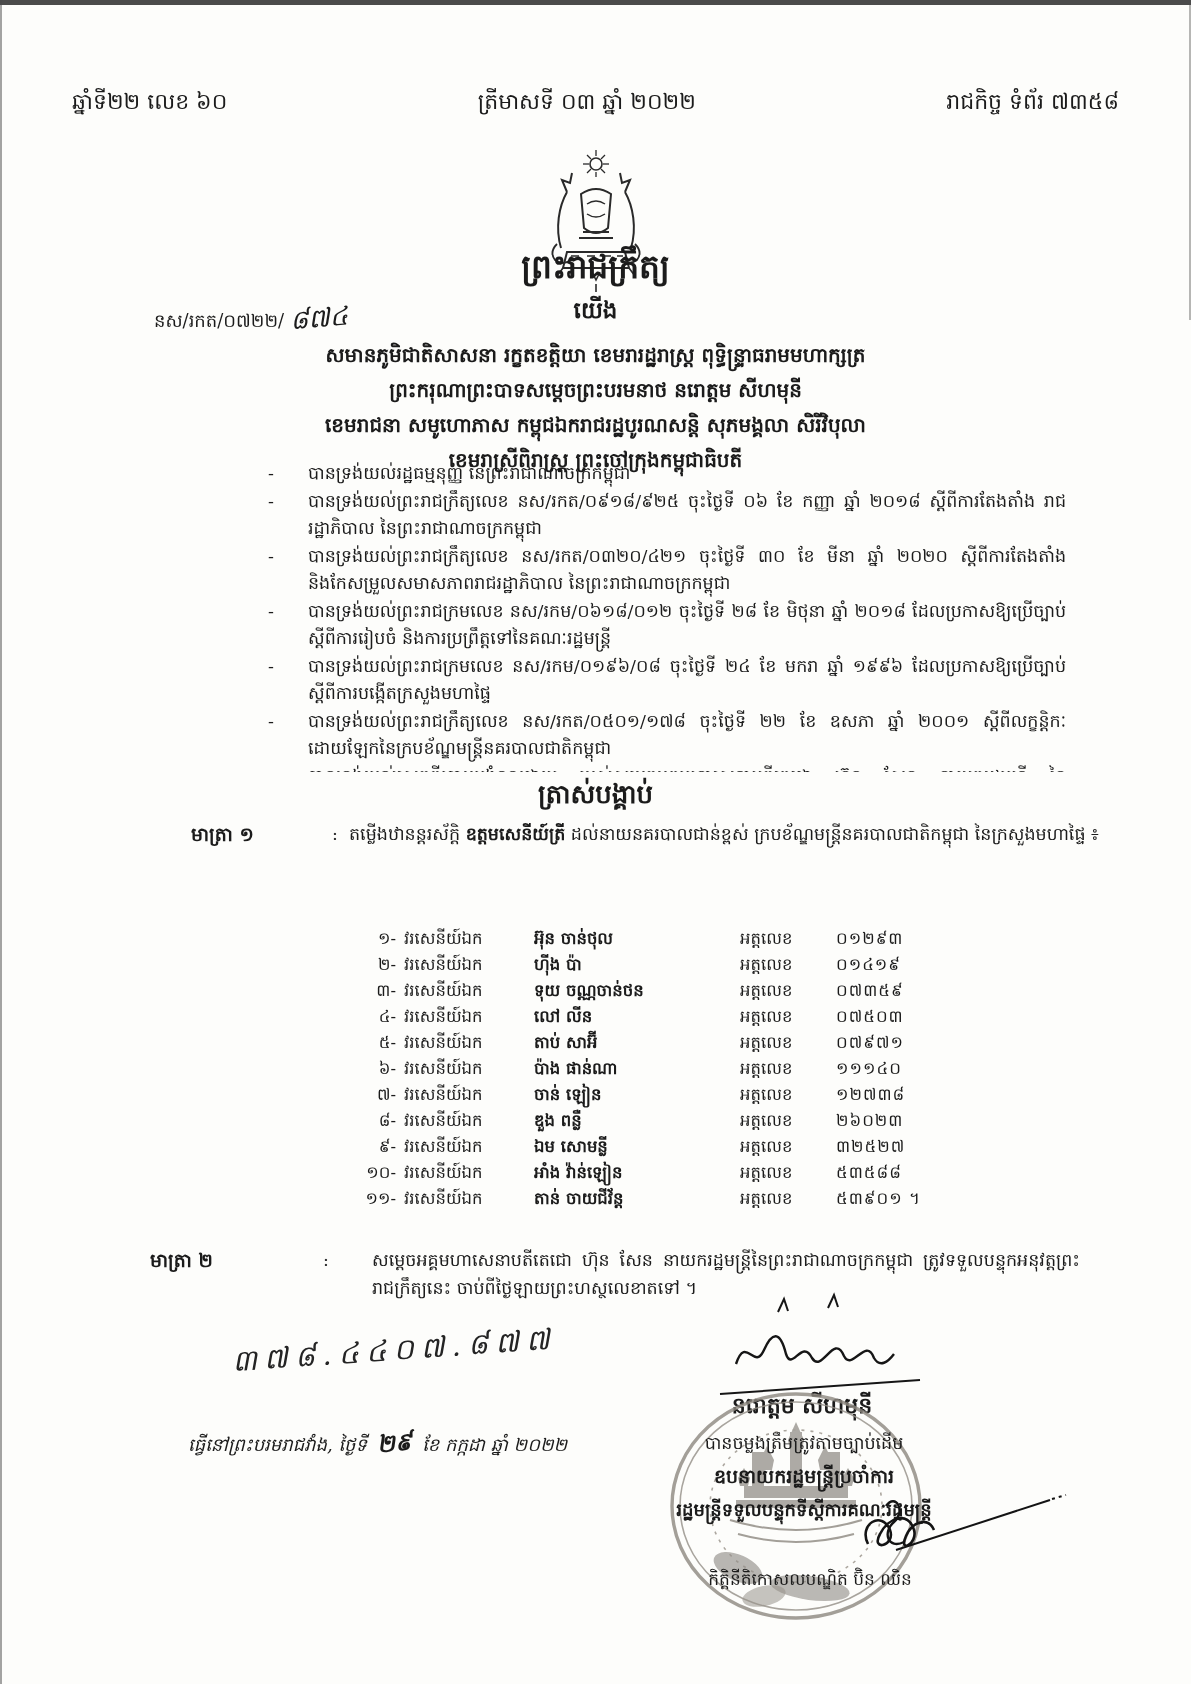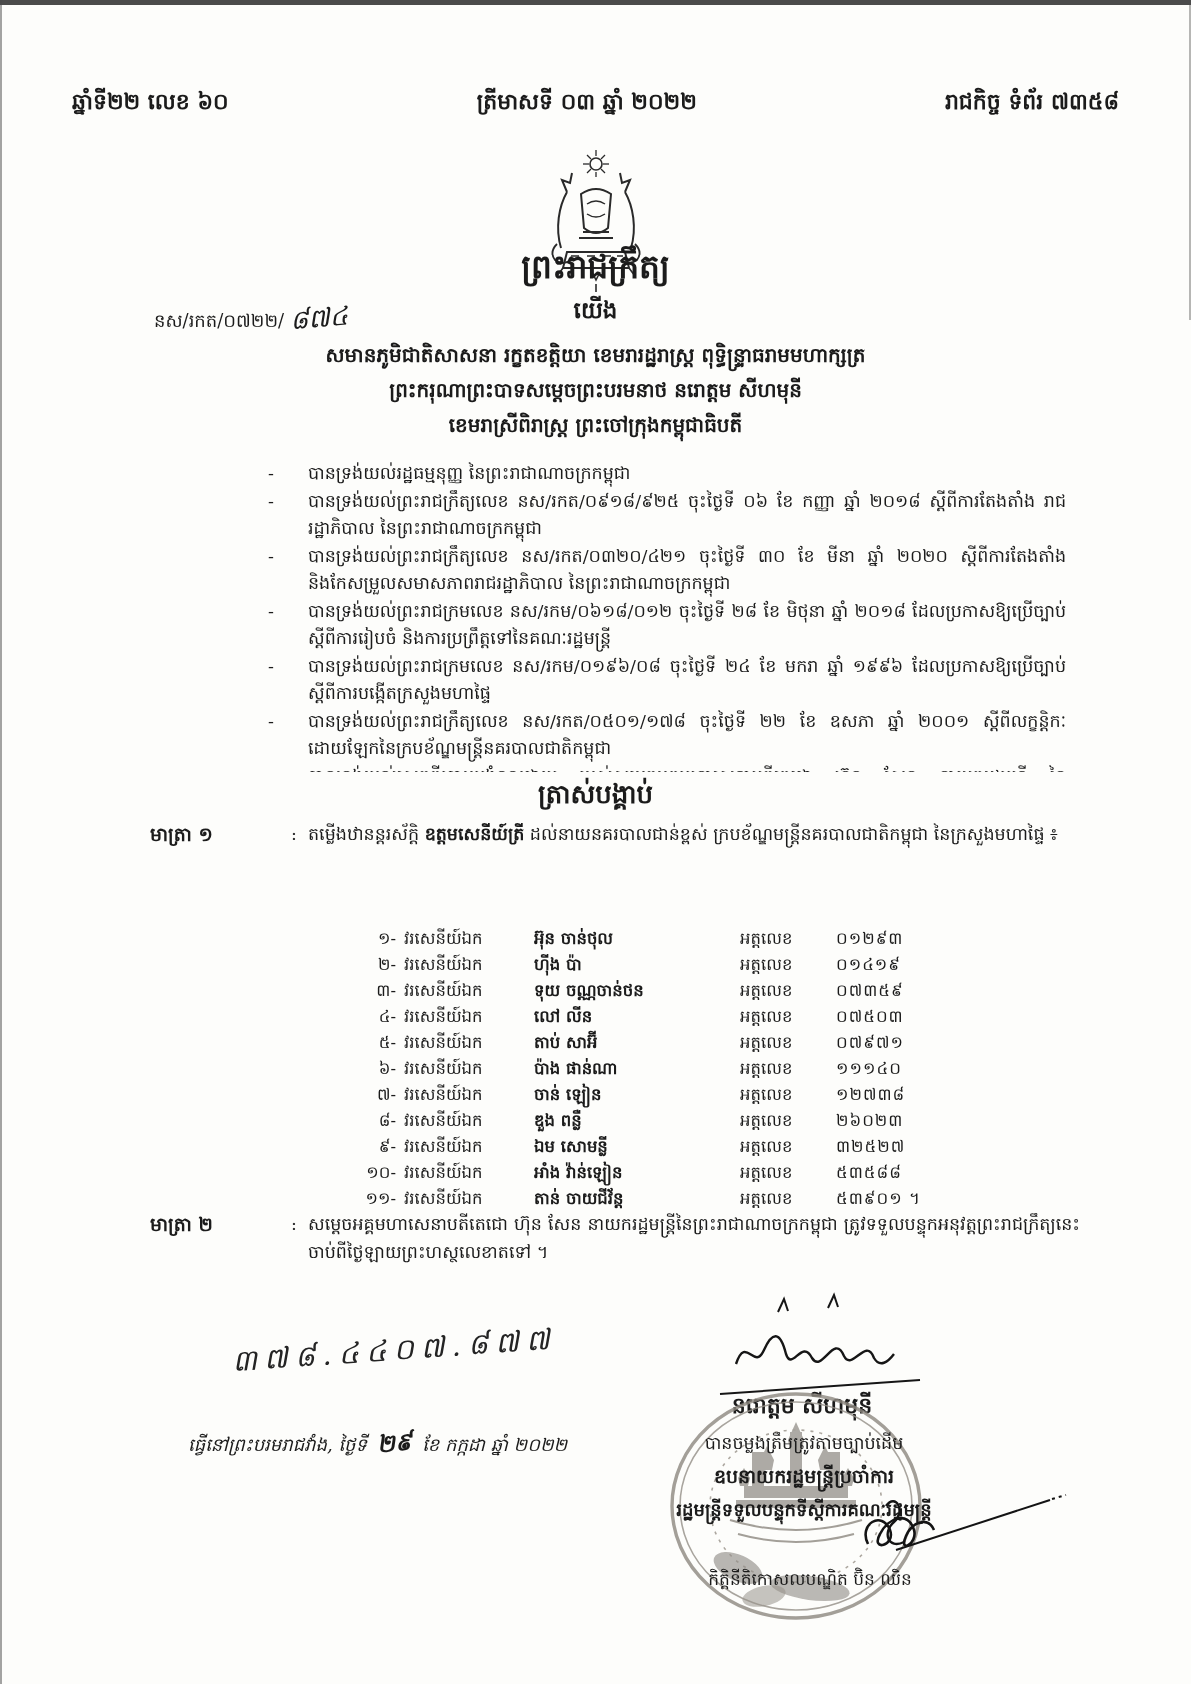--- a/index.html
+++ b/index.html
@@ -3,21 +3,21 @@
 <meta charset="utf-8">
 <style>
   html,body{margin:0;padding:0;background:#e8e8e6;}
   .page{position:relative;width:1191px;height:1684px;margin:0 auto;background:#fdfdfb;
         font-family:"DejaVu Serif","Liberation Serif",serif;color:#1b1b1b;overflow:hidden;}
   .scan-edge-top{position:absolute;top:0;left:0;width:100%;height:5px;background:#2c2c2c;opacity:.85;}
   .scan-edge-left{position:absolute;top:0;left:0;width:2px;height:100%;background:#4a4a4a;opacity:.5;}
   .scan-edge-right{position:absolute;top:0;right:0;width:2px;height:320px;background:#4a4a4a;opacity:.4;}
 
   .masthead{position:absolute;top:88px;left:72px;right:72px;display:flex;justify-content:space-between;
-            font-family:"DejaVu Sans","Liberation Sans",sans-serif;font-weight:bold;font-size:22px;white-space:nowrap;}
+            font-family:"DejaVu Sans","Liberation Sans",sans-serif;font-weight:normal;font-size:22px;white-space:nowrap;}
   .emblem{position:absolute;top:148px;left:50%;transform:translateX(-50%);}
   .doc-title{position:absolute;top:246px;width:100%;text-align:center;font-family:"DejaVu Sans",sans-serif;
              font-weight:bold;font-size:33px;white-space:nowrap;}
   .doc-we{position:absolute;top:296px;width:100%;text-align:center;font-family:"DejaVu Sans",sans-serif;
           font-weight:bold;font-size:23px;}
   .ref-line{position:absolute;top:302px;left:154px;font-size:18px;white-space:nowrap;}
   .ref-hand{font-style:italic;font-size:26px;display:inline-block;transform:rotate(-5deg);margin-left:6px;}
 
   .royal-titles{position:absolute;top:338px;width:100%;text-align:center;font-family:"DejaVu Sans",sans-serif;
                 font-weight:bold;font-size:20px;line-height:35px;}
@@ -28,22 +28,22 @@
   .recital{position:relative;padding-left:42px;margin:0 0 1px 0;}
   .recital .dash{position:absolute;left:2px;top:0;}
 
   .order-heading{position:absolute;top:778px;width:100%;text-align:center;font-family:"DejaVu Sans",sans-serif;
                  font-weight:bold;font-size:26px;}
   .article{position:absolute;left:150px;width:930px;display:grid;grid-template-columns:130px 28px 1fr;
            font-size:17.5px;line-height:28px;}
   .article .label{font-family:"DejaVu Sans",sans-serif;font-weight:bold;font-size:19px;white-space:nowrap;}
   .article .colon{text-align:center;}
   .article .text{text-align:justify;overflow:hidden;}
-  #article1{top:820px;}
-  #article2{top:1210px;}
+  #article1{top:820px;margin-left:41px;}
+  #article2{top:1246px;gap:32px;}
 
   .officers{position:absolute;top:928px;left:358px;width:620px;font-size:16.5px;}
   .officer-row{display:grid;grid-template-columns:46px 130px 206px 96px 130px;height:26px;
                align-items:baseline;white-space:nowrap;}
   .officer-row .no{text-align:right;padding-right:8px;}
   .officer-row .name{font-family:"DejaVu Sans",sans-serif;font-weight:bold;}
   .officer-row .idn{letter-spacing:1px;}
 
   .sig-zone{position:absolute;top:0;left:0;width:100%;height:100%;pointer-events:none;}
   .hand-number{position:absolute;top:1332px;left:232px;font-style:italic;font-size:29px;letter-spacing:7px;
@@ -115,20 +115,21 @@
   <div class="doc-title">ព្រះរាជក្រឹត្យ</div>
   <div class="doc-we">យើង</div>
 
   <div class="ref-line">
     <span>នស/រកត/០៧២២/</span><span class="ref-hand">៨៧៤</span>
   </div>
 
   <div class="royal-titles">
     <div>សមានភូមិជាតិសាសនា រក្ខតខត្តិយា ខេមរារដ្ឋរាស្ត្រ ពុទ្ធិន្ទ្រាធរាមមហាក្សត្រ</div>
     <div>ព្រះករុណាព្រះបាទសម្តេចព្រះបរមនាថ នរោត្តម សីហមុនី</div>
+    <div>ខេមរាជនា សមូហោភាស កម្ពុជឯករាជរដ្ឋបូរណសន្តិ សុភមង្គលា សិរីវិបុលា</div>
     <div>ខេមរាស្រីពិរាស្ត្រ ព្រះចៅក្រុងកម្ពុជាធិបតី</div>
   </div>
 
   <div class="recitals">
     <div class="recital"><span class="dash">-</span><span>បានទ្រង់យល់រដ្ឋធម្មនុញ្ញ នៃព្រះរាជាណាចក្រកម្ពុជា</span></div>
     <div class="recital"><span class="dash">-</span><span>បានទ្រង់យល់ព្រះរាជក្រឹត្យលេខ នស/រកត/០៩១៨/៩២៥ ចុះថ្ងៃទី ០៦ ខែ កញ្ញា ឆ្នាំ ២០១៨ ស្តីពីការតែងតាំង រាជរដ្ឋាភិបាល នៃព្រះរាជាណាចក្រកម្ពុជា</span></div>
     <div class="recital"><span class="dash">-</span><span>បានទ្រង់យល់ព្រះរាជក្រឹត្យលេខ នស/រកត/០៣២០/៤២១ ចុះថ្ងៃទី ៣០ ខែ មីនា ឆ្នាំ ២០២០ ស្តីពីការតែងតាំង និងកែសម្រួលសមាសភាពរាជរដ្ឋាភិបាល នៃព្រះរាជាណាចក្រកម្ពុជា</span></div>
     <div class="recital"><span class="dash">-</span><span>បានទ្រង់យល់ព្រះរាជក្រមលេខ នស/រកម/០៦១៨/០១២ ចុះថ្ងៃទី ២៨ ខែ មិថុនា ឆ្នាំ ២០១៨ ដែលប្រកាសឱ្យប្រើច្បាប់ស្តីពីការរៀបចំ និងការប្រព្រឹត្តទៅនៃគណៈរដ្ឋមន្ត្រី</span></div>
     <div class="recital"><span class="dash">-</span><span>បានទ្រង់យល់ព្រះរាជក្រមលេខ នស/រកម/០១៩៦/០៨ ចុះថ្ងៃទី ២៤ ខែ មករា ឆ្នាំ ១៩៩៦ ដែលប្រកាសឱ្យប្រើច្បាប់ស្តីពីការបង្កើតក្រសួងមហាផ្ទៃ</span></div>
     <div class="recital"><span class="dash">-</span><span>បានទ្រង់យល់ព្រះរាជក្រឹត្យលេខ នស/រកត/០៥០១/១៧៨ ចុះថ្ងៃទី ២២ ខែ ឧសភា ឆ្នាំ ២០០១ ស្តីពីលក្ខន្តិកៈដោយឡែកនៃក្របខ័ណ្ឌមន្ត្រីនគរបាលជាតិកម្ពុជា</span></div>

